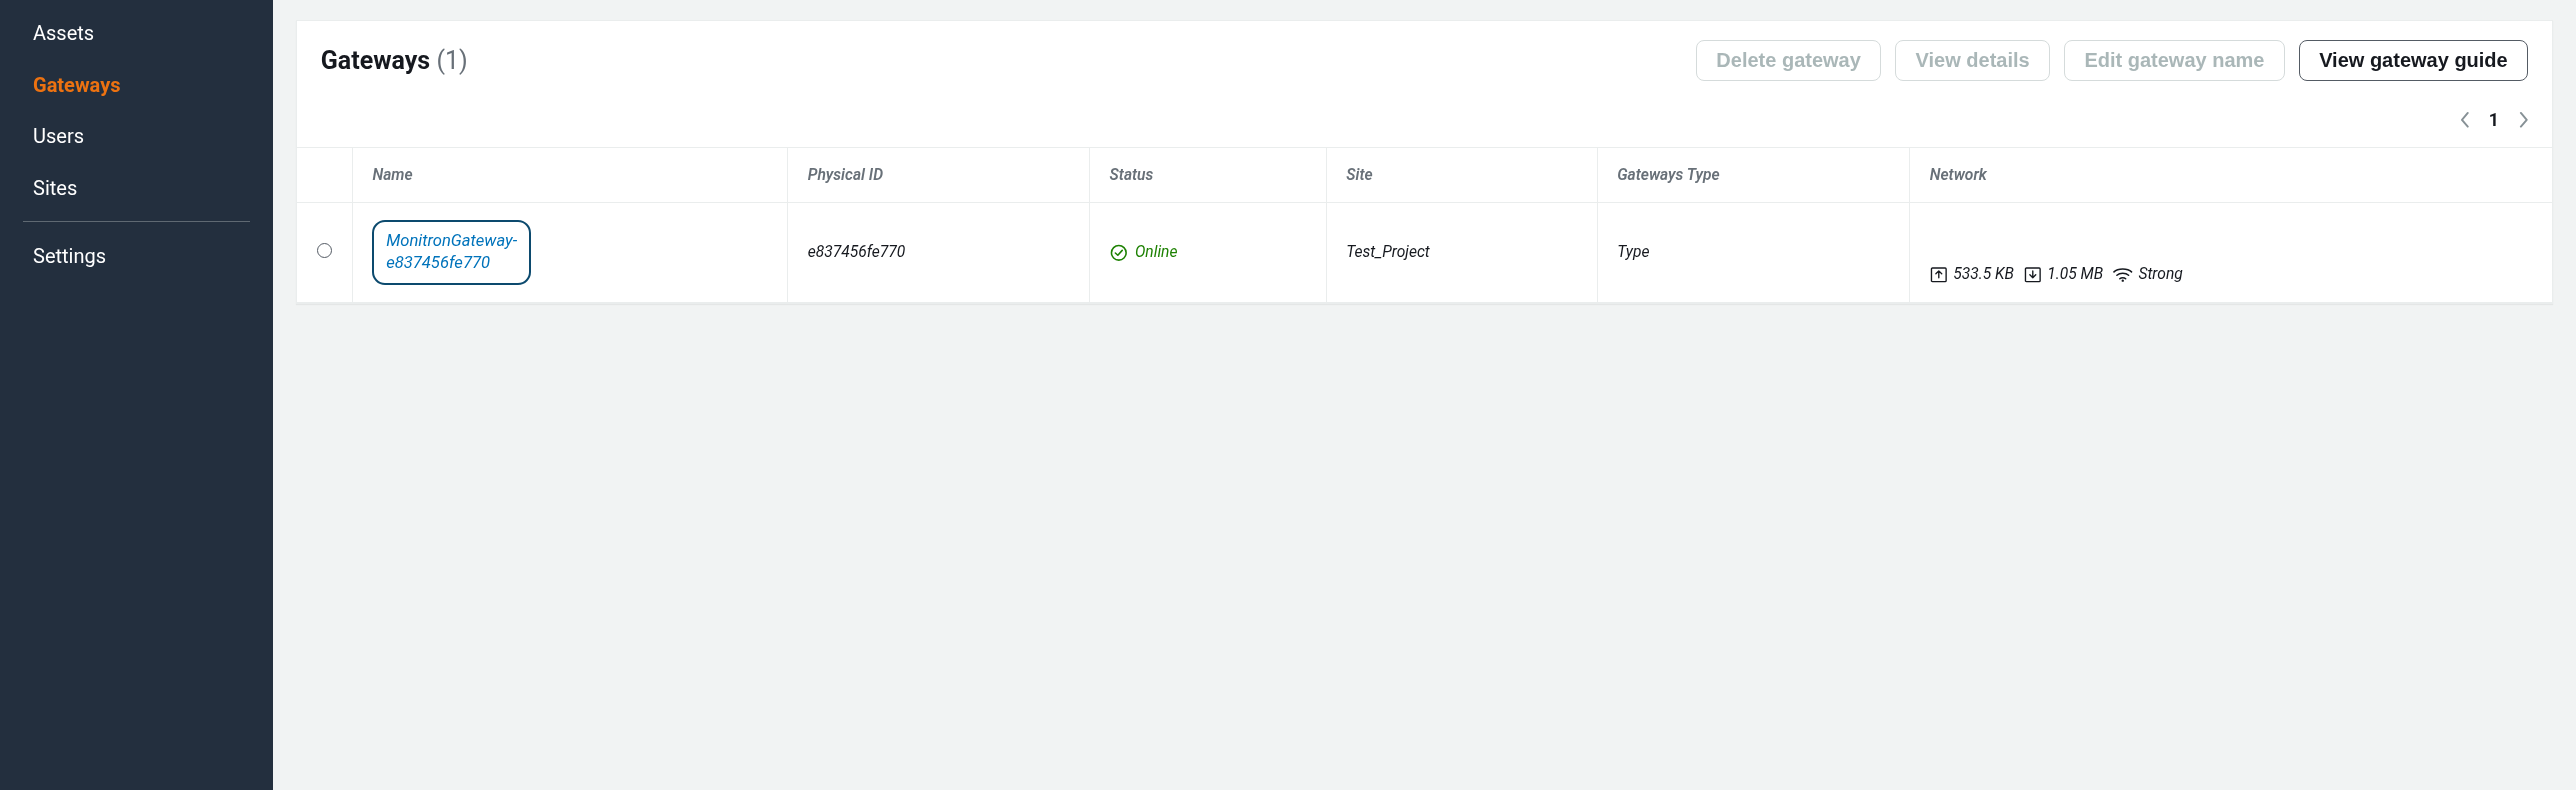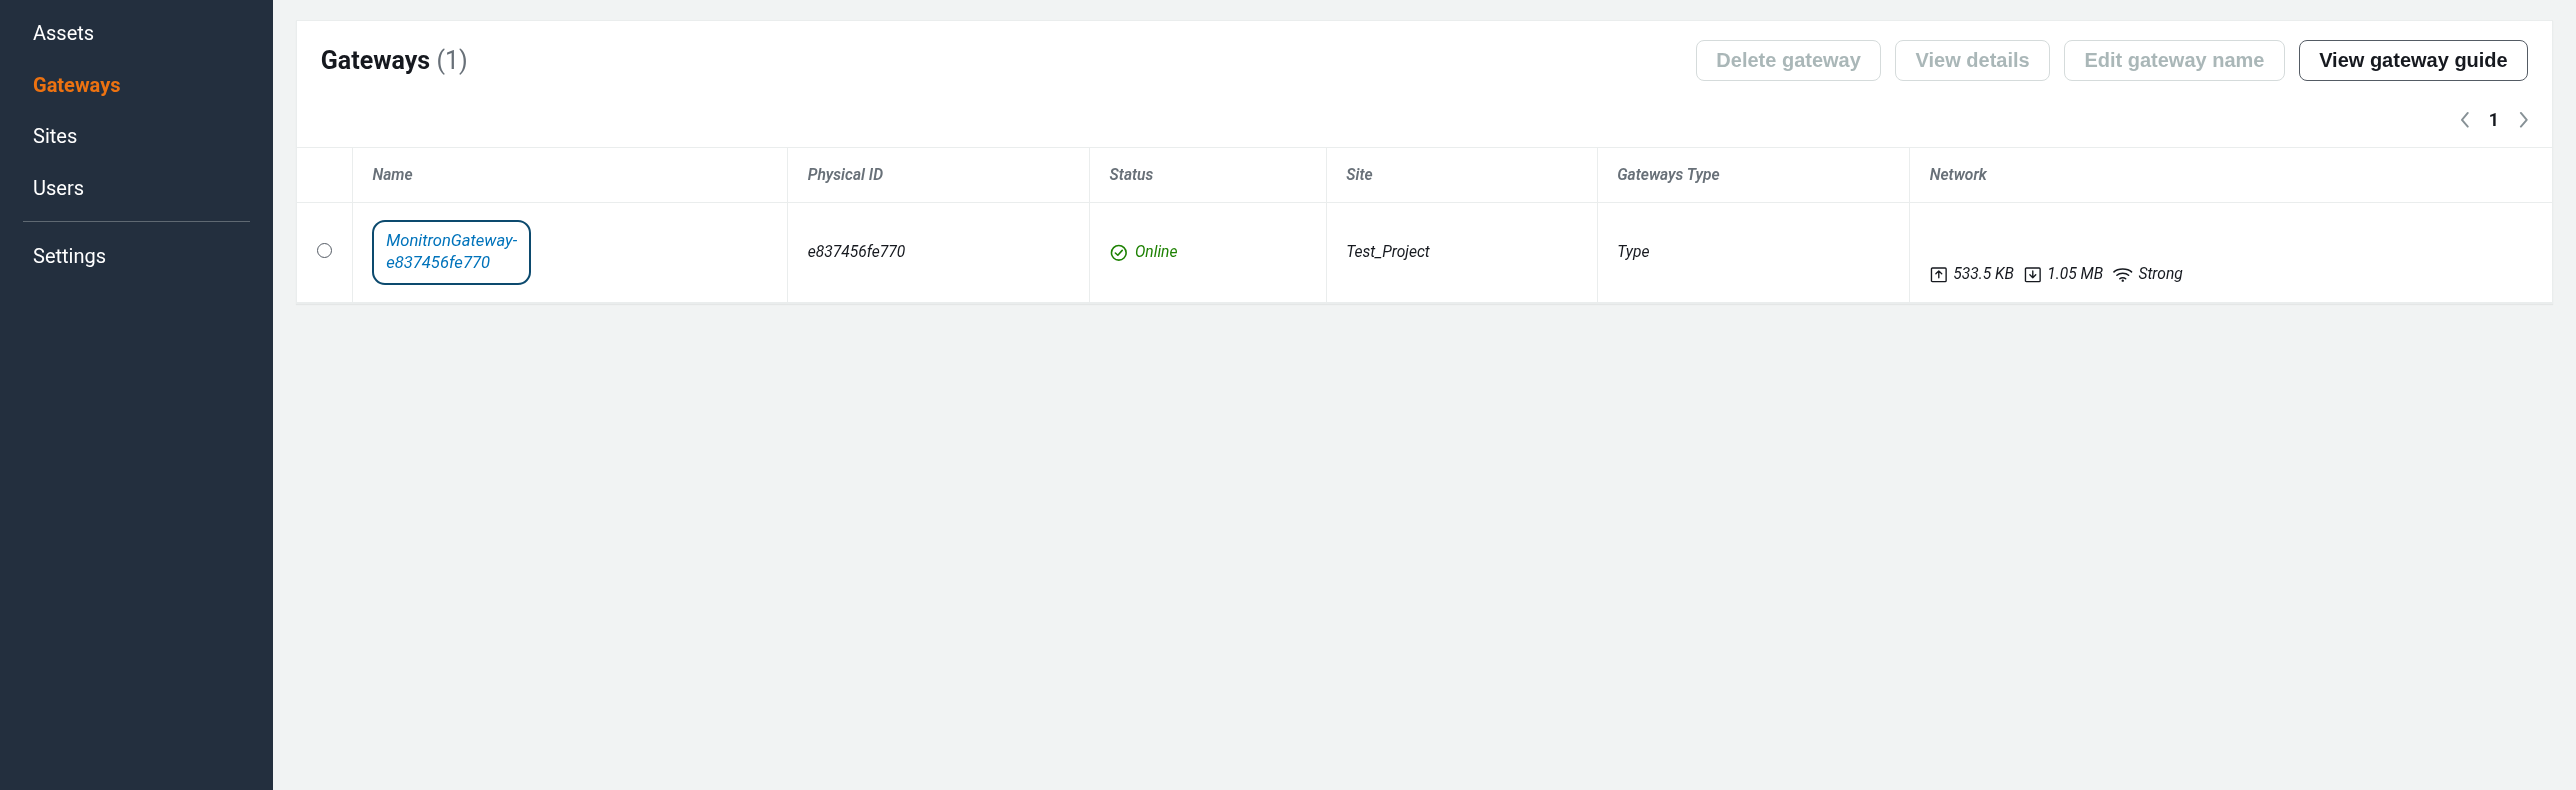--- a/index.html
+++ b/index.html
@@ -115,22 +115,22 @@
     display:inline-block;
   }
 </style>
 </head>
 <body>
 
 <div class="layout">
   <nav class="sidebar">
     <div class="sidebar-item">Assets</div>
     <div class="sidebar-item active">Gateways</div>
+    <div class="sidebar-item">Users</div>
     <div class="sidebar-item">Sites</div>
-    <div class="sidebar-item">Users</div>
     <hr class="sidebar-divider">
     <div class="sidebar-item">Settings</div>
   </nav>
 
   <main class="main">
     <div class="panel">
       <div class="panel-header">
         <h1 class="panel-title">
           <span>Gateways</span>
           <span class="count">(1)</span>

